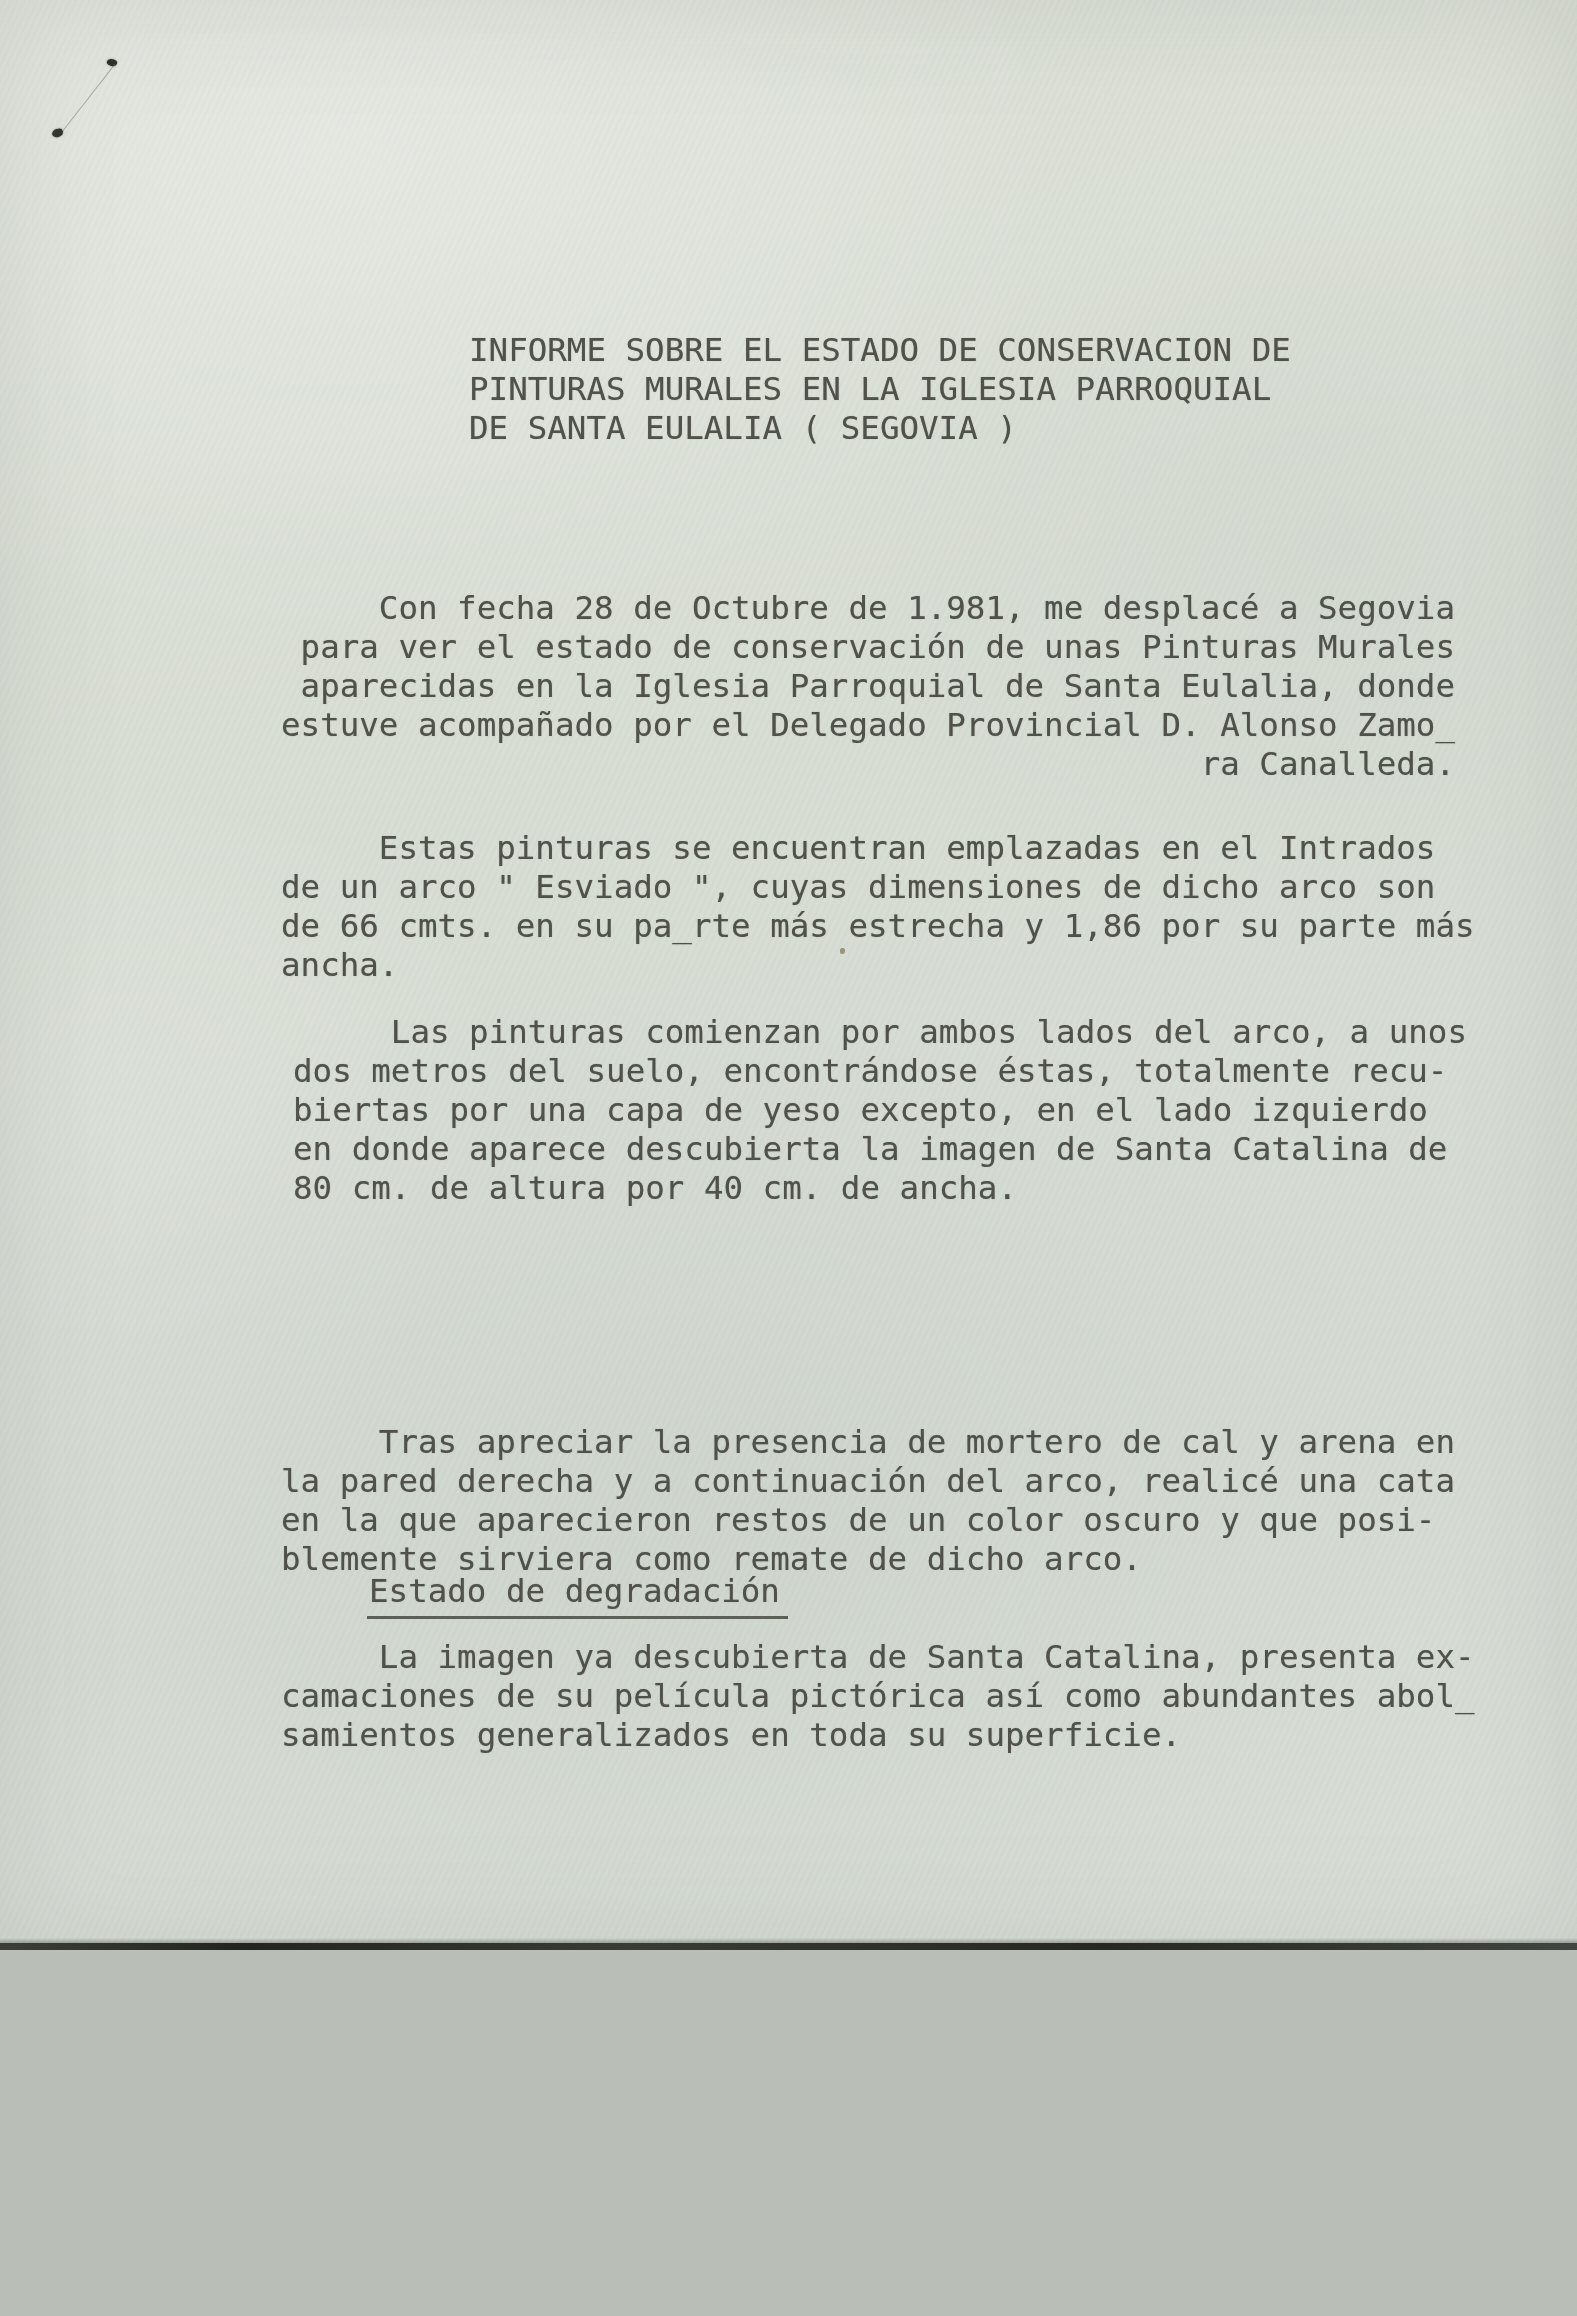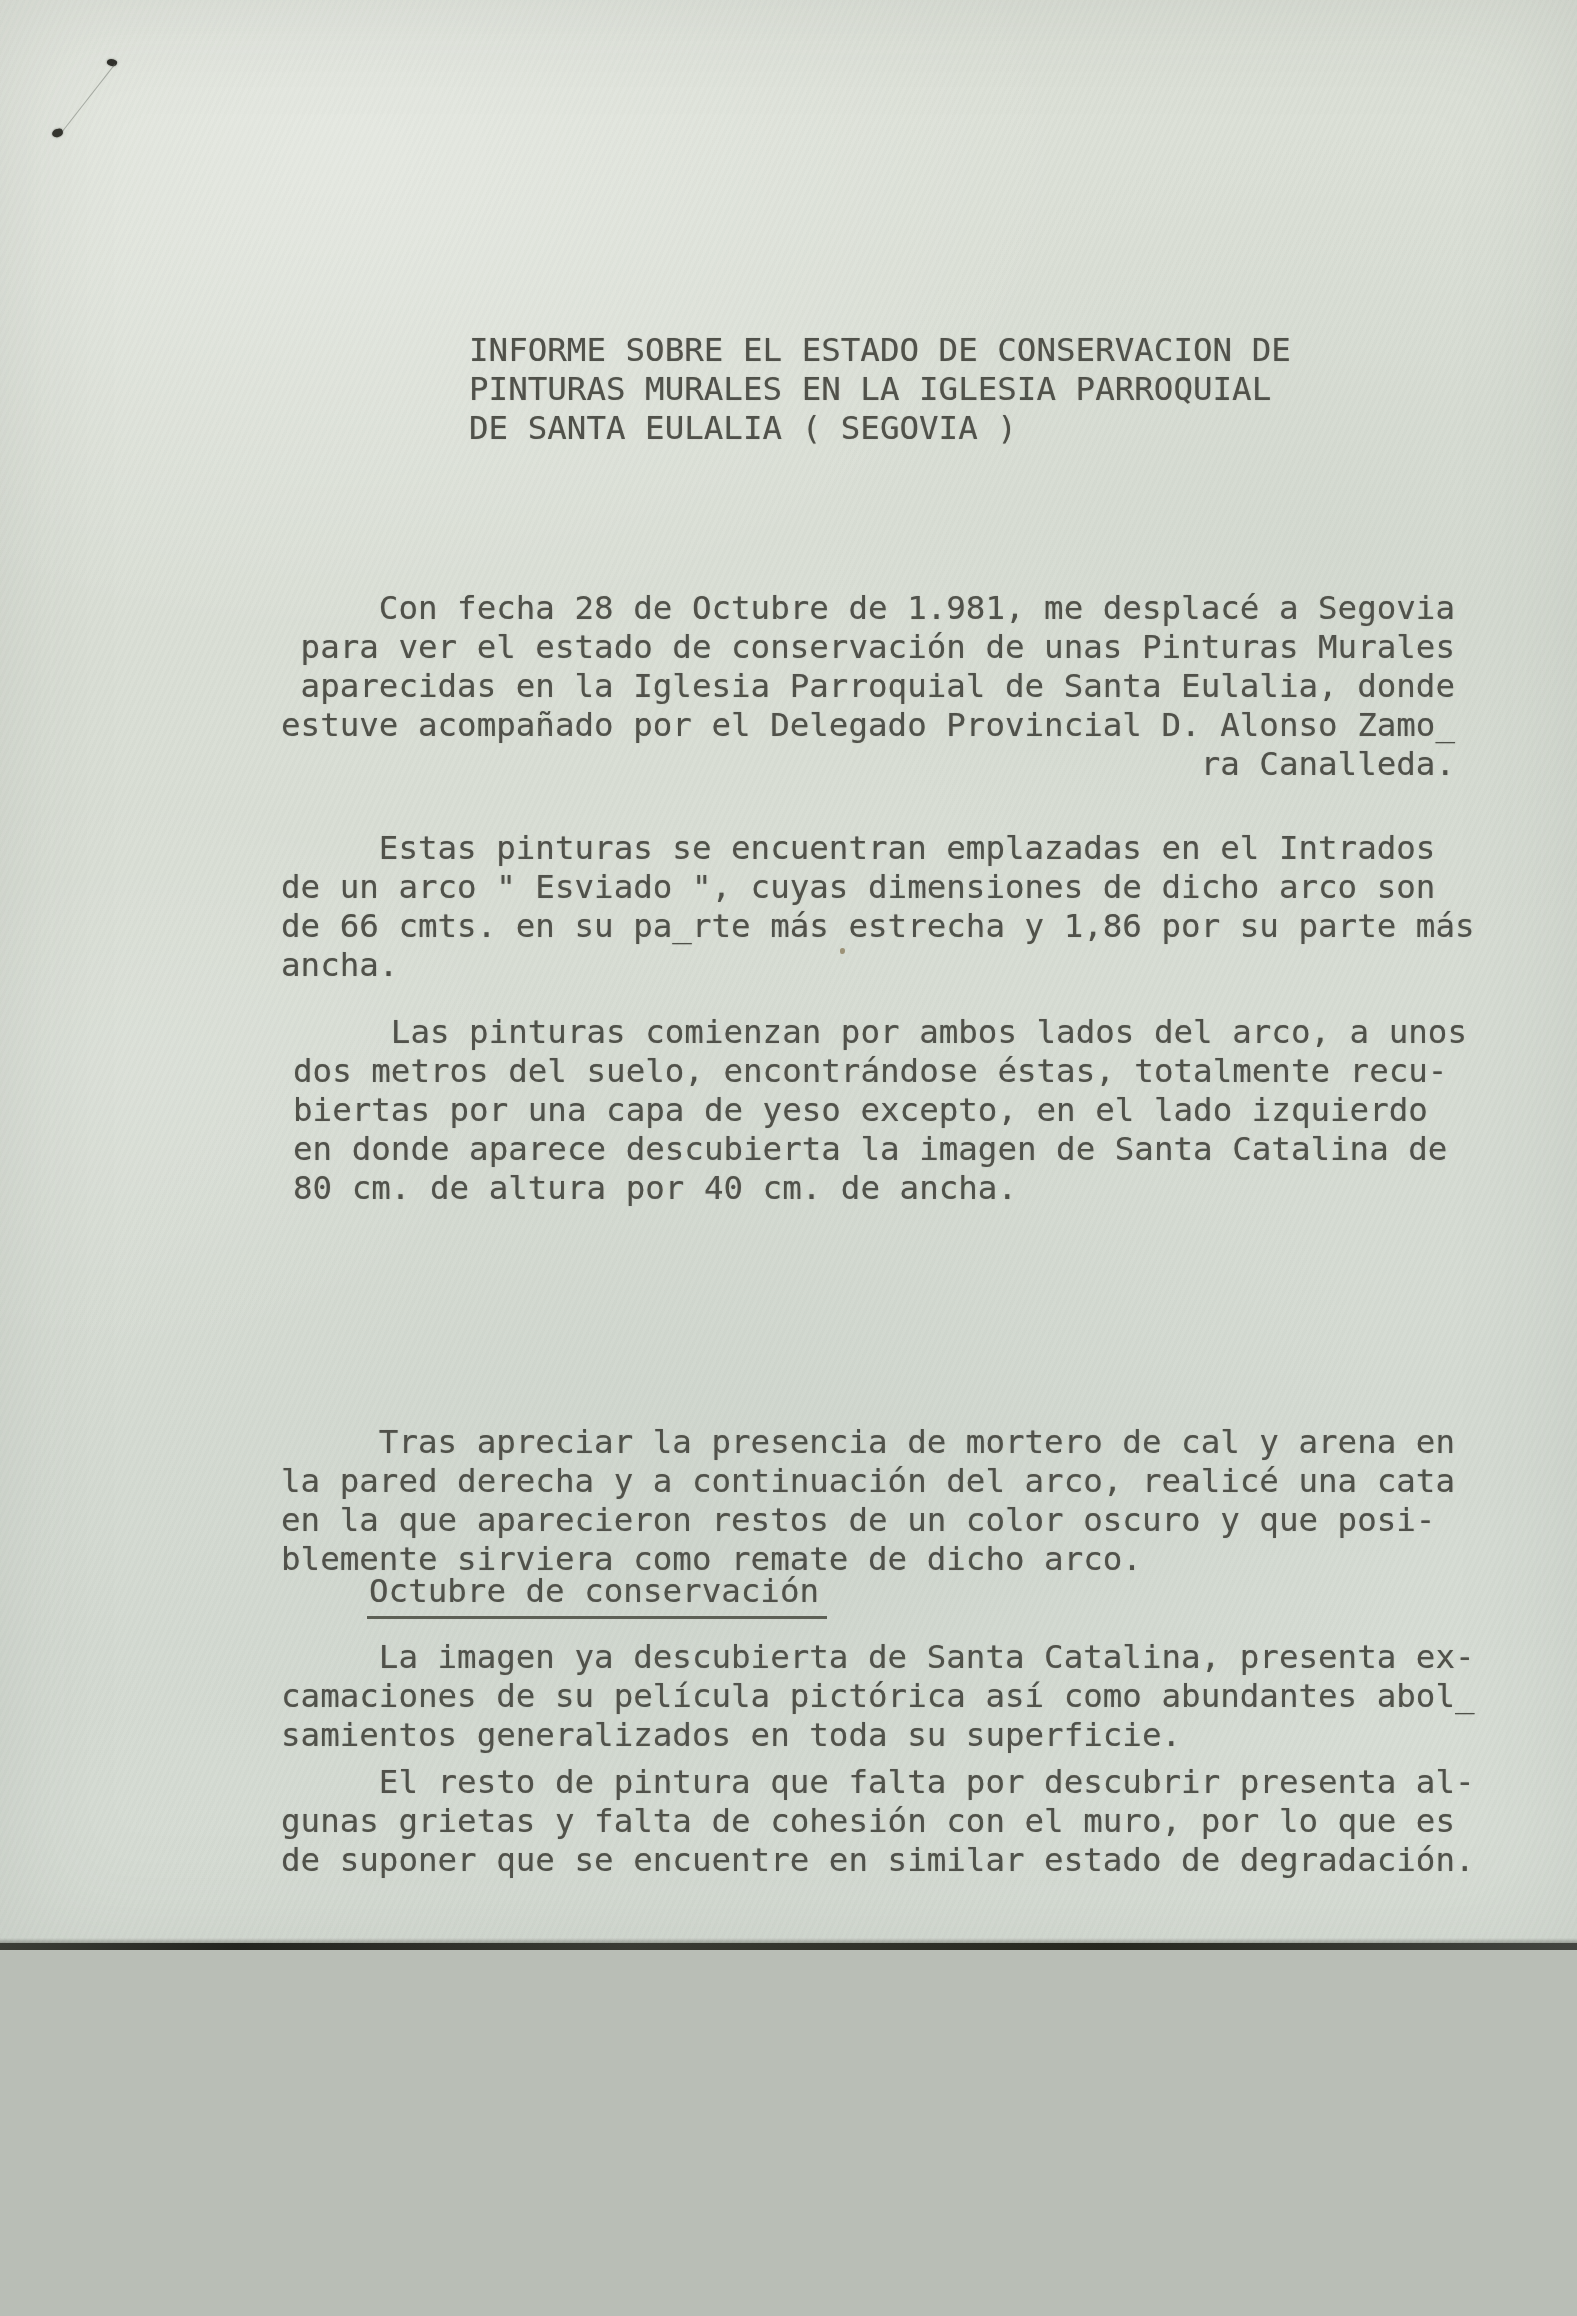--- a/index.html
+++ b/index.html
@@ -109,25 +109,22 @@
   <div class="txt para p3">     Las pinturas comienzan por ambos lados del arco, a unos
 dos metros del suelo, encontrándose éstas, totalmente recu-
 biertas por una capa de yeso excepto, en el lado izquierdo
 en donde aparece descubierta la imagen de Santa Catalina de
 80 cm. de altura por 40 cm. de ancha.</div>
   <div class="txt para p5">     Tras apreciar la presencia de mortero de cal y arena en
 la pared derecha y a continuación del arco, realicé una cata
 en la que aparecieron restos de un color oscuro y que posi-
 blemente sirviera como remate de dicho arco.</div>
 
-  <div class="txt section-heading">Octubre de conservación</div>
+  <div class="txt section-heading">Estado de degradación</div>
 
   <div class="txt para p6">     La imagen ya descubierta de Santa Catalina, presenta ex-
 camaciones de su película pictórica así como abundantes abol̲
 samientos generalizados en toda su superficie.</div>
-  <div class="txt para p7">     El resto de pintura que falta por descubrir presenta al-
-gunas grietas y falta de cohesión con el muro, por lo que es
-de suponer que se encuentre en similar estado de degradación.</div>
 
   <div class="scan-edge-fade"></div>
   <div class="scan-edge"></div>
 </div>
 
 
 </body></html>

